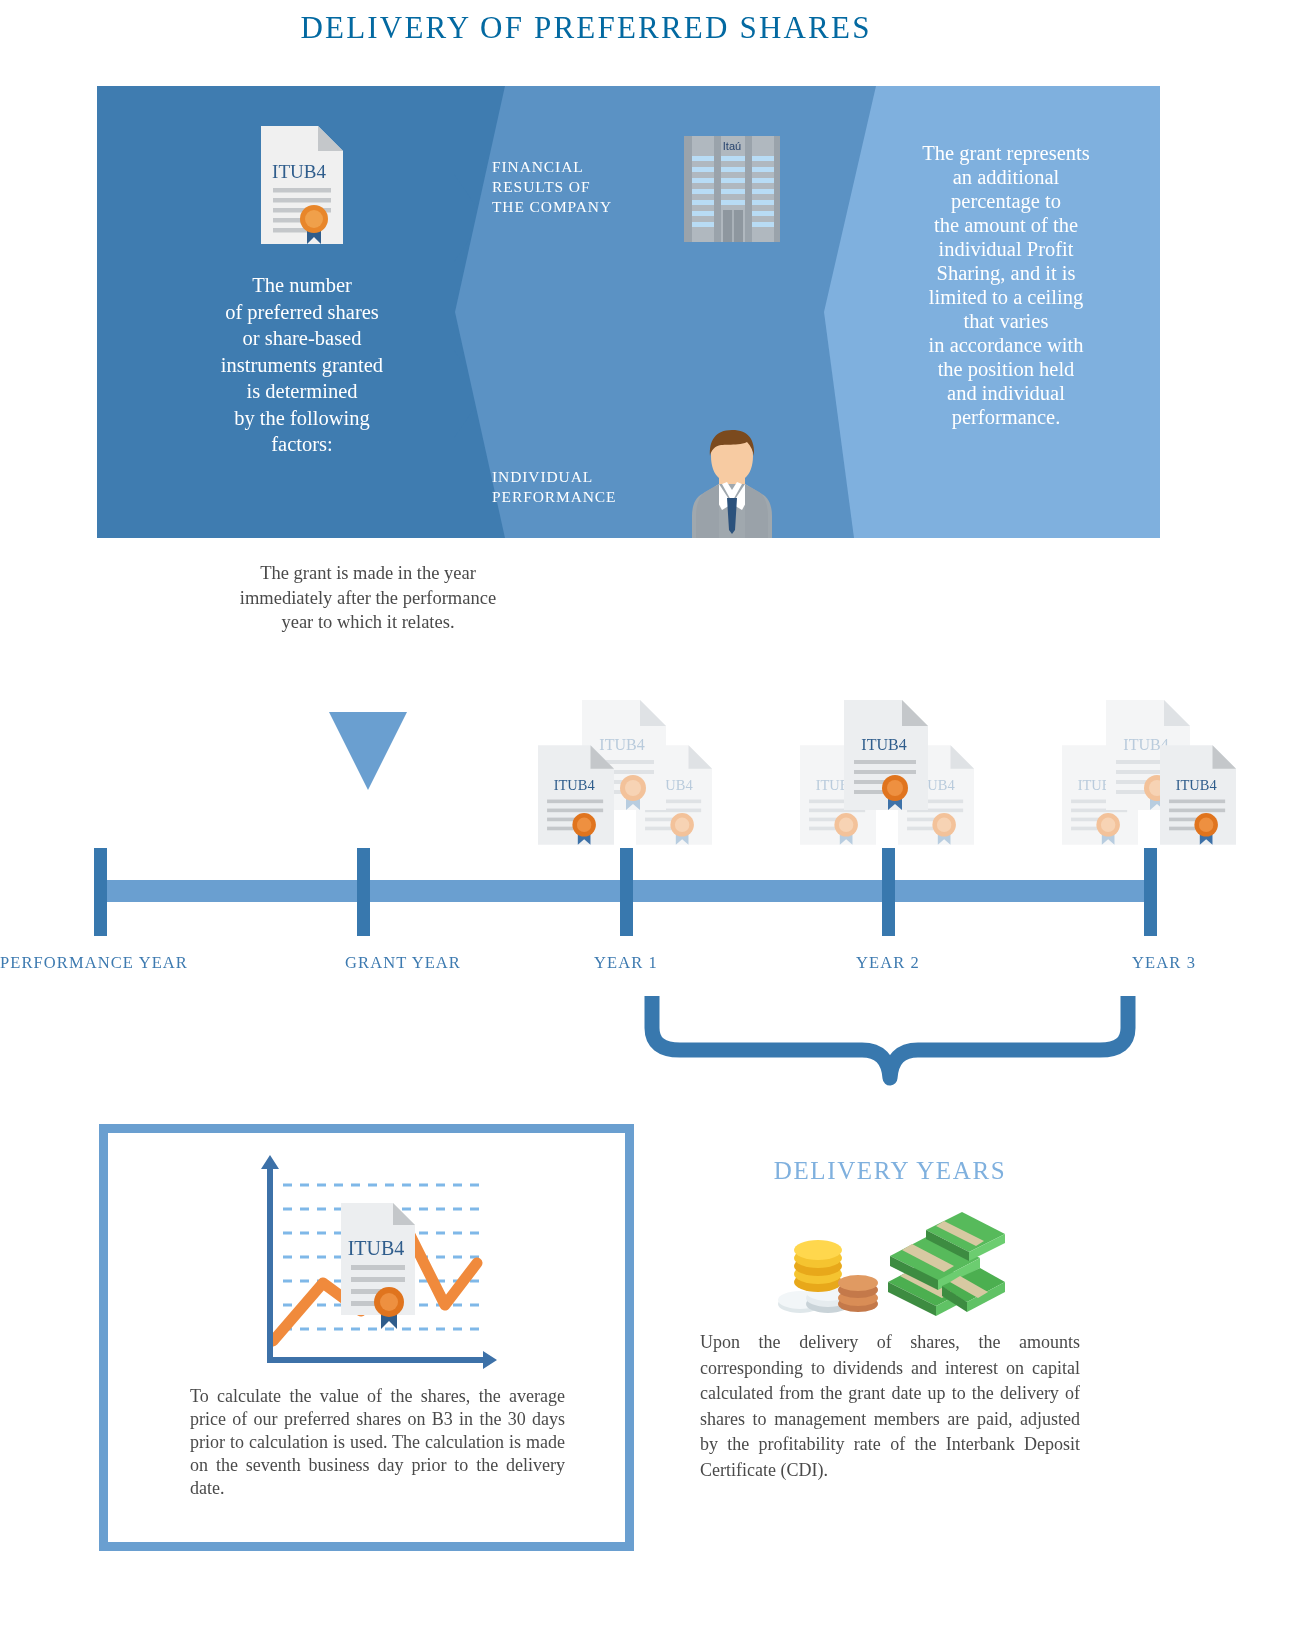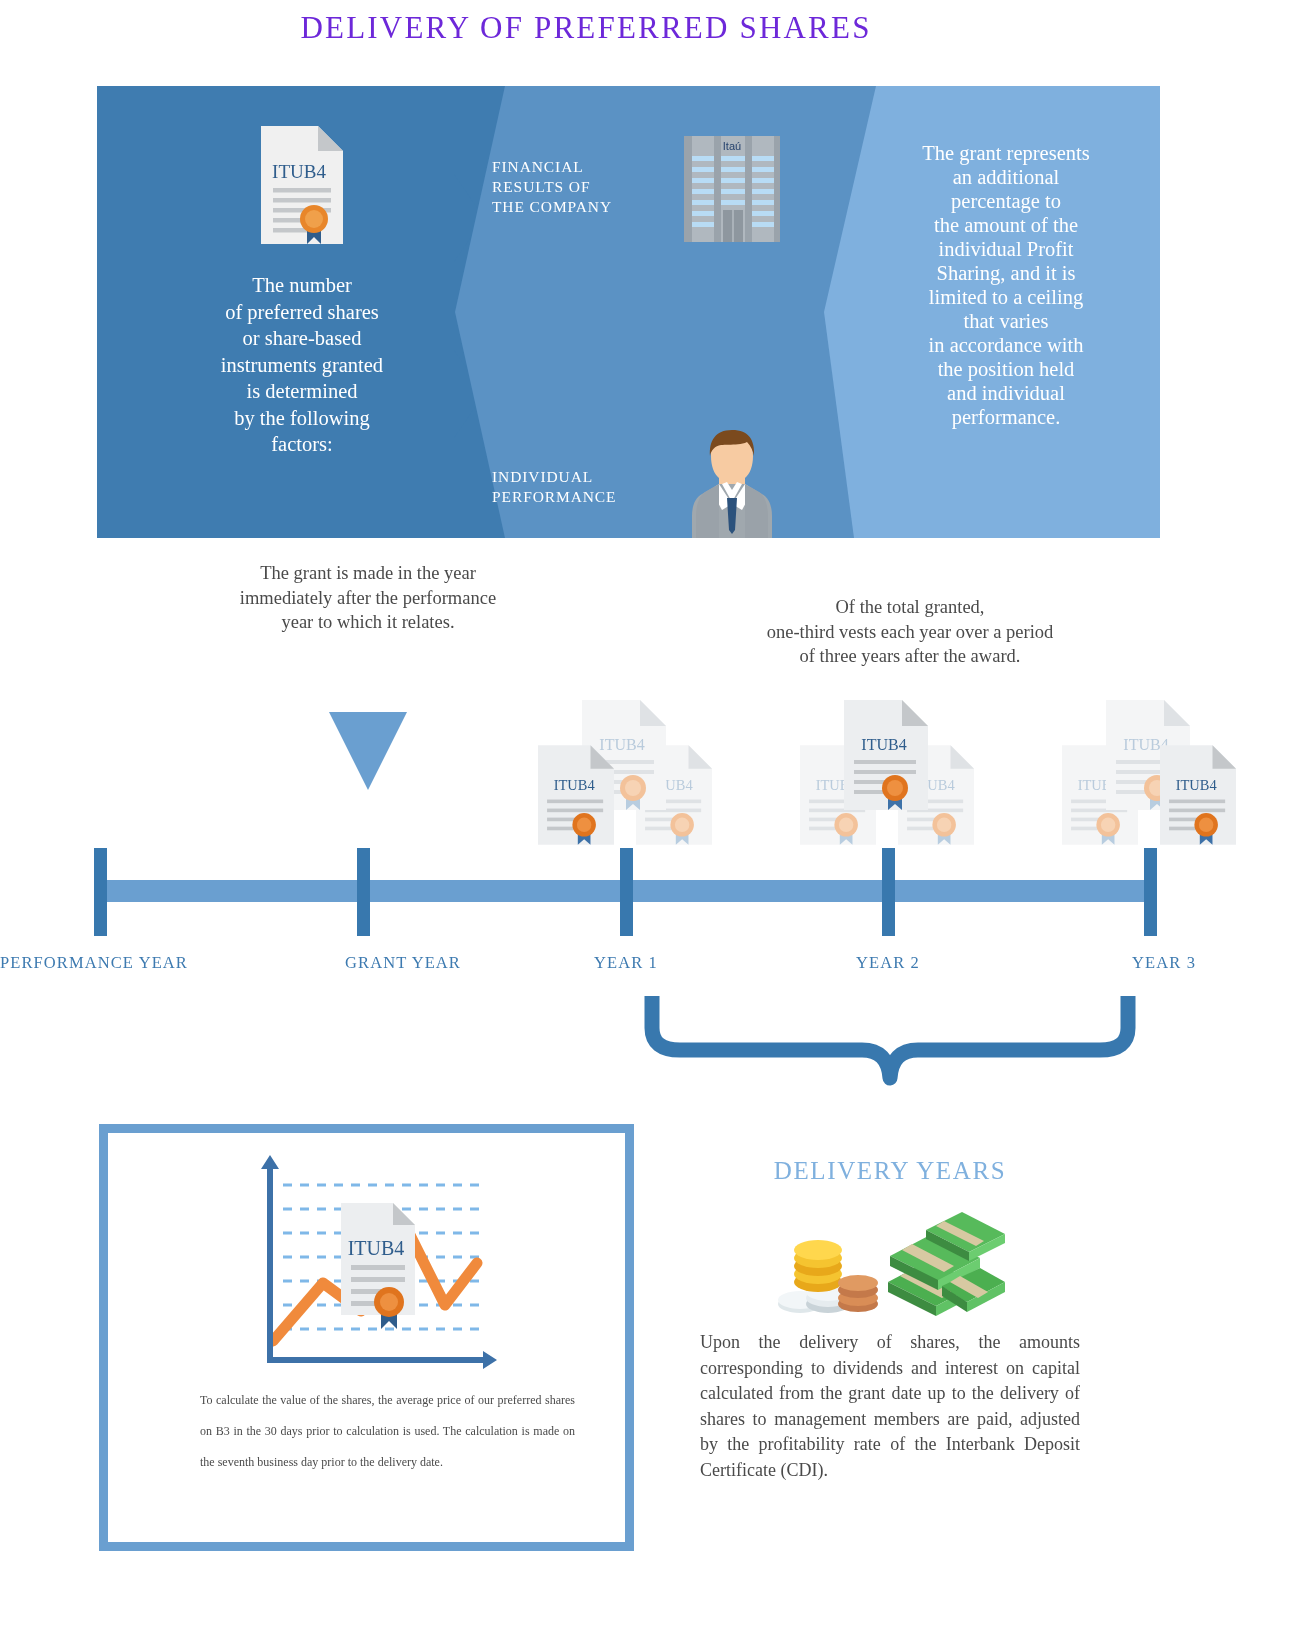--- a/index.html
+++ b/index.html
@@ -20,21 +20,21 @@
 
   
   .page-title {
     position: absolute;
     top: 10px;
     left: 0;
     width: 1172px;
     text-align: center;
     font-size: 31px;
     letter-spacing: 2.2px;
-    color: #6d28d9;
+    color: #0369a1;
     font-family: "Liberation Serif", "DejaVu Serif", serif;
   }
 
   
   .banner {
     position: absolute;
     left: 97px;
     top: 86px;
     width: 1063px;
     height: 452px;
@@ -180,24 +180,24 @@
     border: 9px solid #6a9fd0;
     background: #ffffff;
   }
   .chart-art {
     position: absolute;
     left: 50%; top: 22px;
     transform: translateX(-50%);
   }
   .chart-text {
     position: absolute;
-    left: 92px; top: 252px;
+    left: 82px; top: 252px;
     width: 375px;
-    font-size: 12px;
-    line-height: 31px;
+    font-size: 18px;
+    line-height: 23px;
     color: #4a4a4a;
     text-align: justify;
   }
 
   
   .delivery-title {
     position: absolute;
     left: 690px; top: 1121px;
     width: 400px;
     text-align: center;
@@ -307,21 +307,20 @@
             <path d="M56 56 L70 64 C76 68 79 77 79 88 L79 118 L56 118 Z" fill="#9aa2a9"></path>
           </svg>
         </div>
       </div>
     </div>
 
     <div class="panel-right">The grant represents<br>an additional<br>percentage to<br>the amount of the<br>individual Profit<br>Sharing, and it is<br>limited to a ceiling<br>that varies<br>in accordance with<br>the position held<br>and individual<br>performance.</div>
   </div>
 
   <div class="caption caption-left">The grant is made in the year<br>immediately after the performance<br>year to which it relates.</div>
-  <div class="caption caption-right">Of the total granted,<br>one-third vests each year over a period<br>of three years after the award.</div>
 
   <div class="triangle-marker"></div>
   <div class="timeline-bar"></div>
 
   <div id="timeline-ticks">
       <div class="tick" style="left: 94px;"></div>
       <div class="tick" style="left: 357px;"></div>
       <div class="tick" style="left: 620px;"></div>
       <div class="tick" style="left: 882px;"></div>
       <div class="tick" style="left: 1144px;"></div>

